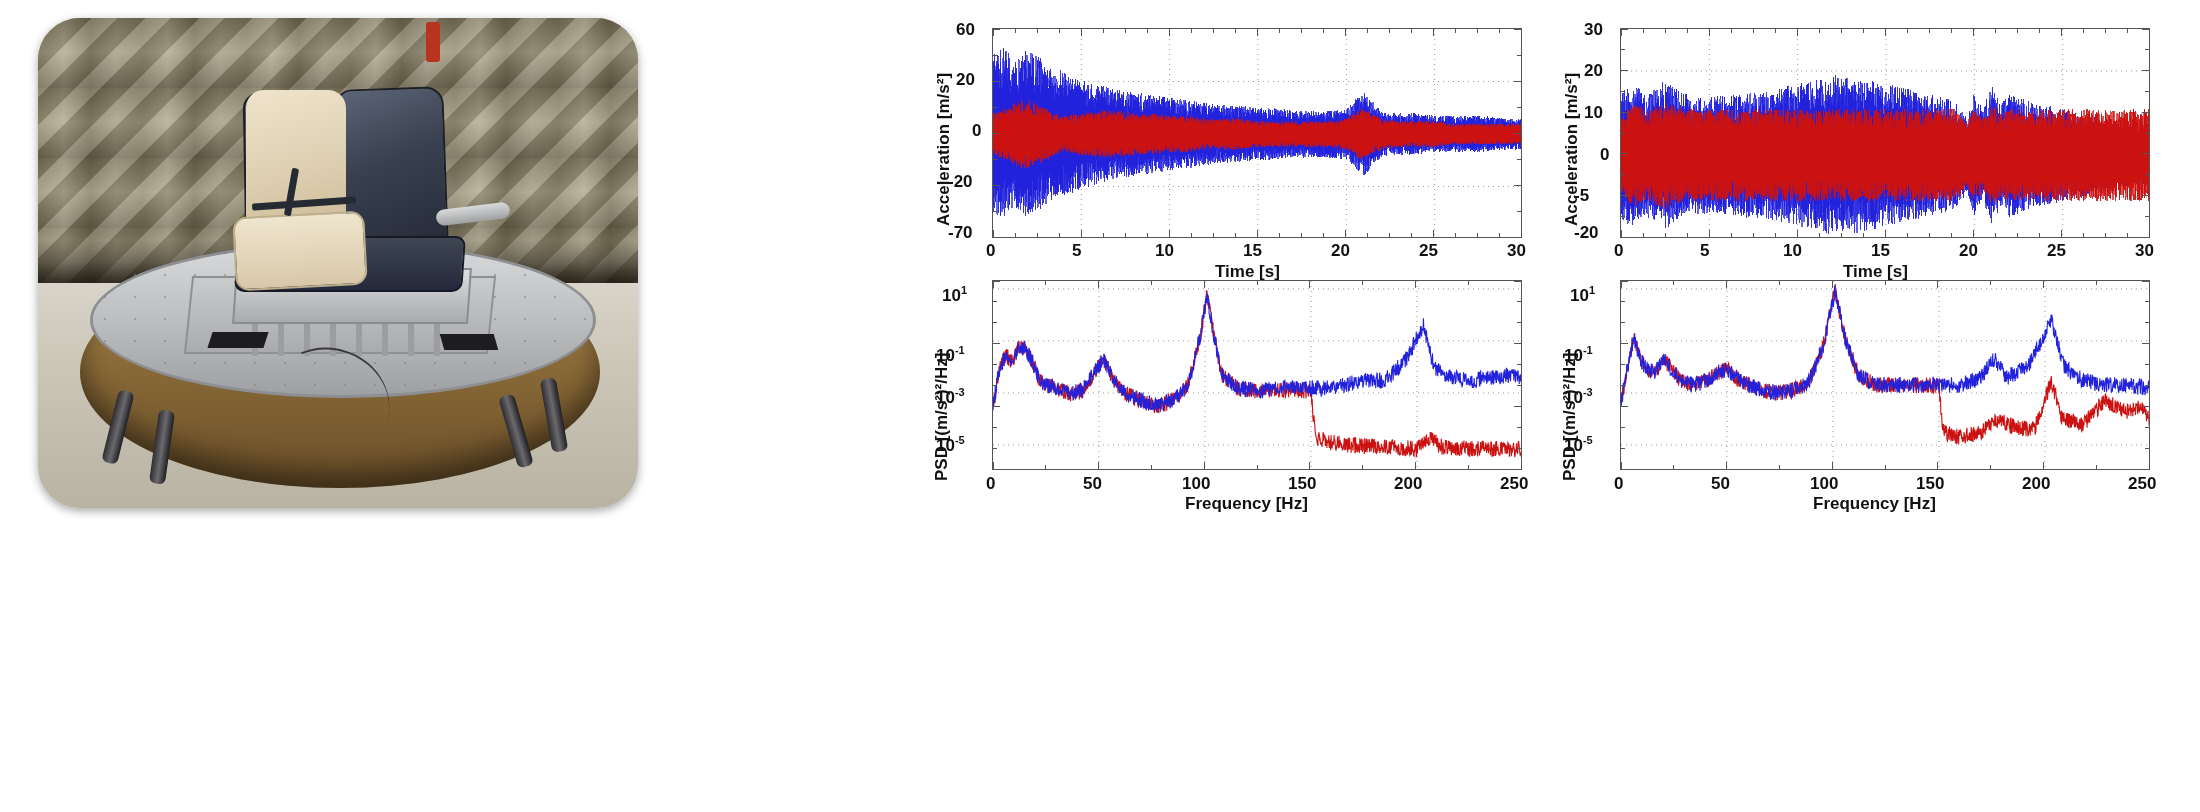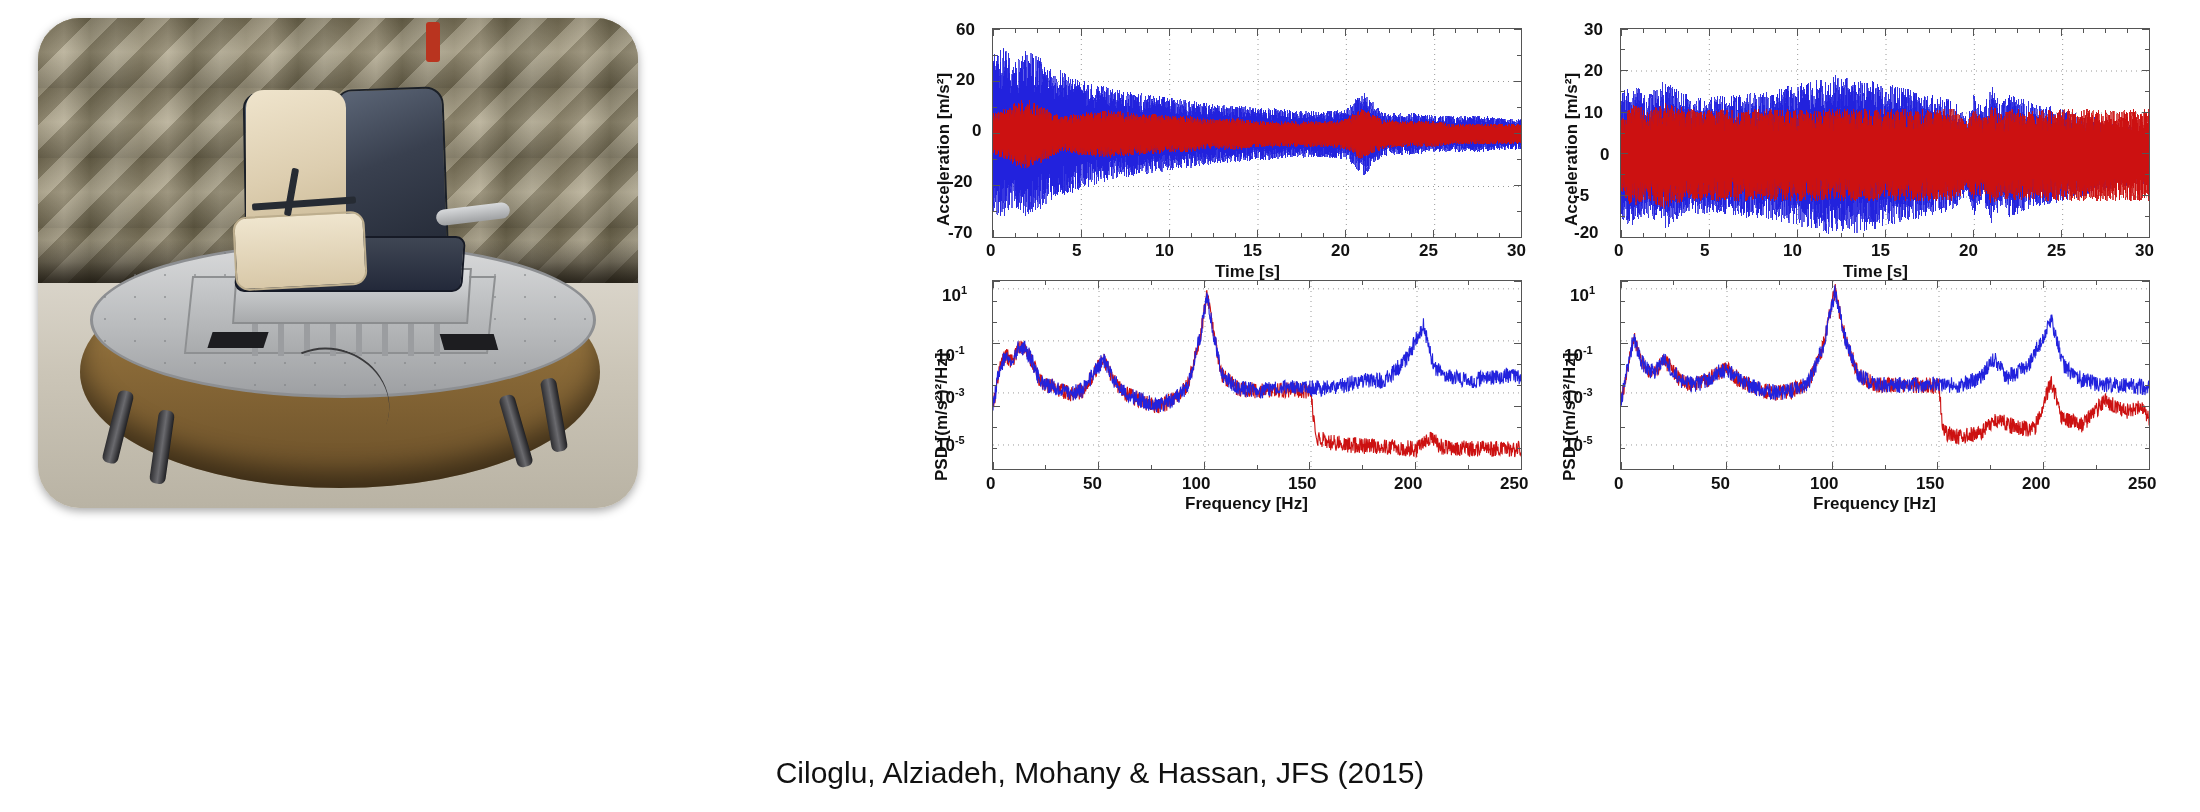--- a/index.html
+++ b/index.html
@@ -488,14 +488,13 @@
       <div class="tick" style="left:163px;top:208px;">50</div>
       <div class="tick" style="left:262px;top:208px;">100</div>
       <div class="tick" style="left:368px;top:208px;">150</div>
       <div class="tick" style="left:474px;top:208px;">200</div>
       <div class="tick" style="left:580px;top:208px;">250</div>
       <div class="axlabel" style="left:265px;top:228px;">Frequency [Hz]</div>
     </div>
 
   </div>
 
-  <div class="caption">Ciloglu, Alziadeh, Mohany &amp; Hassan, JFS (2015)</div>
 </div>
 
 </body></html>

